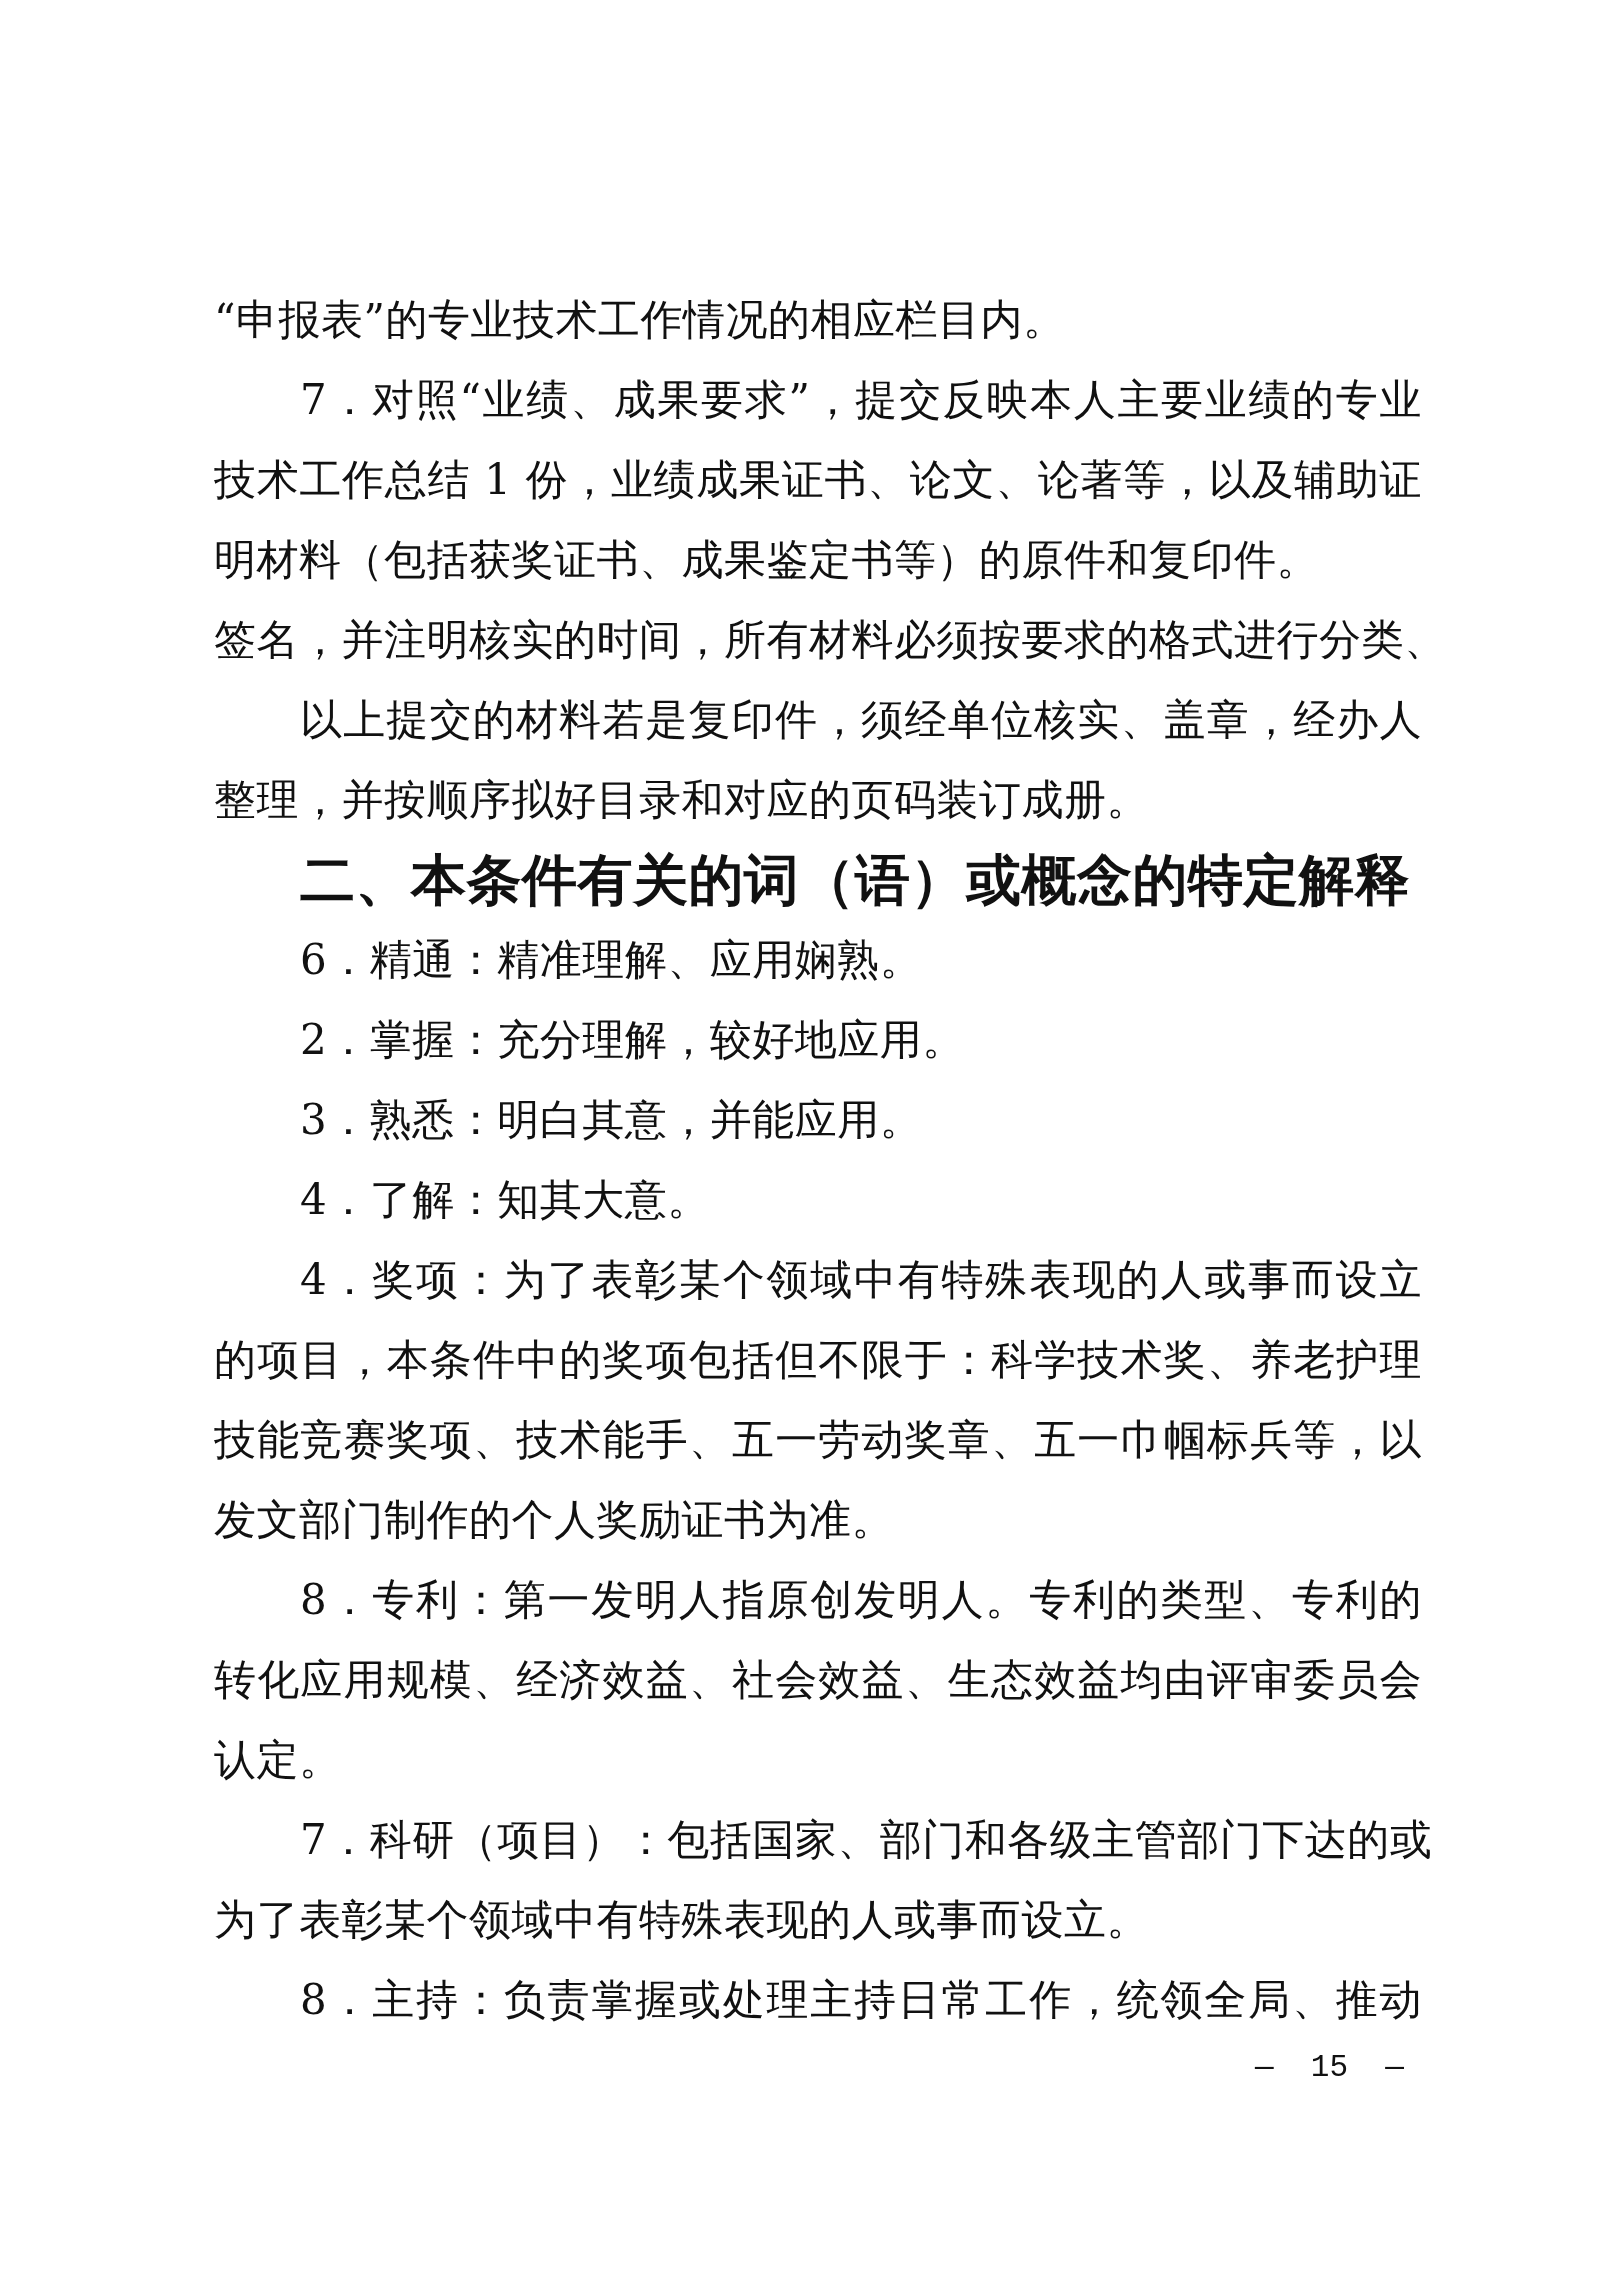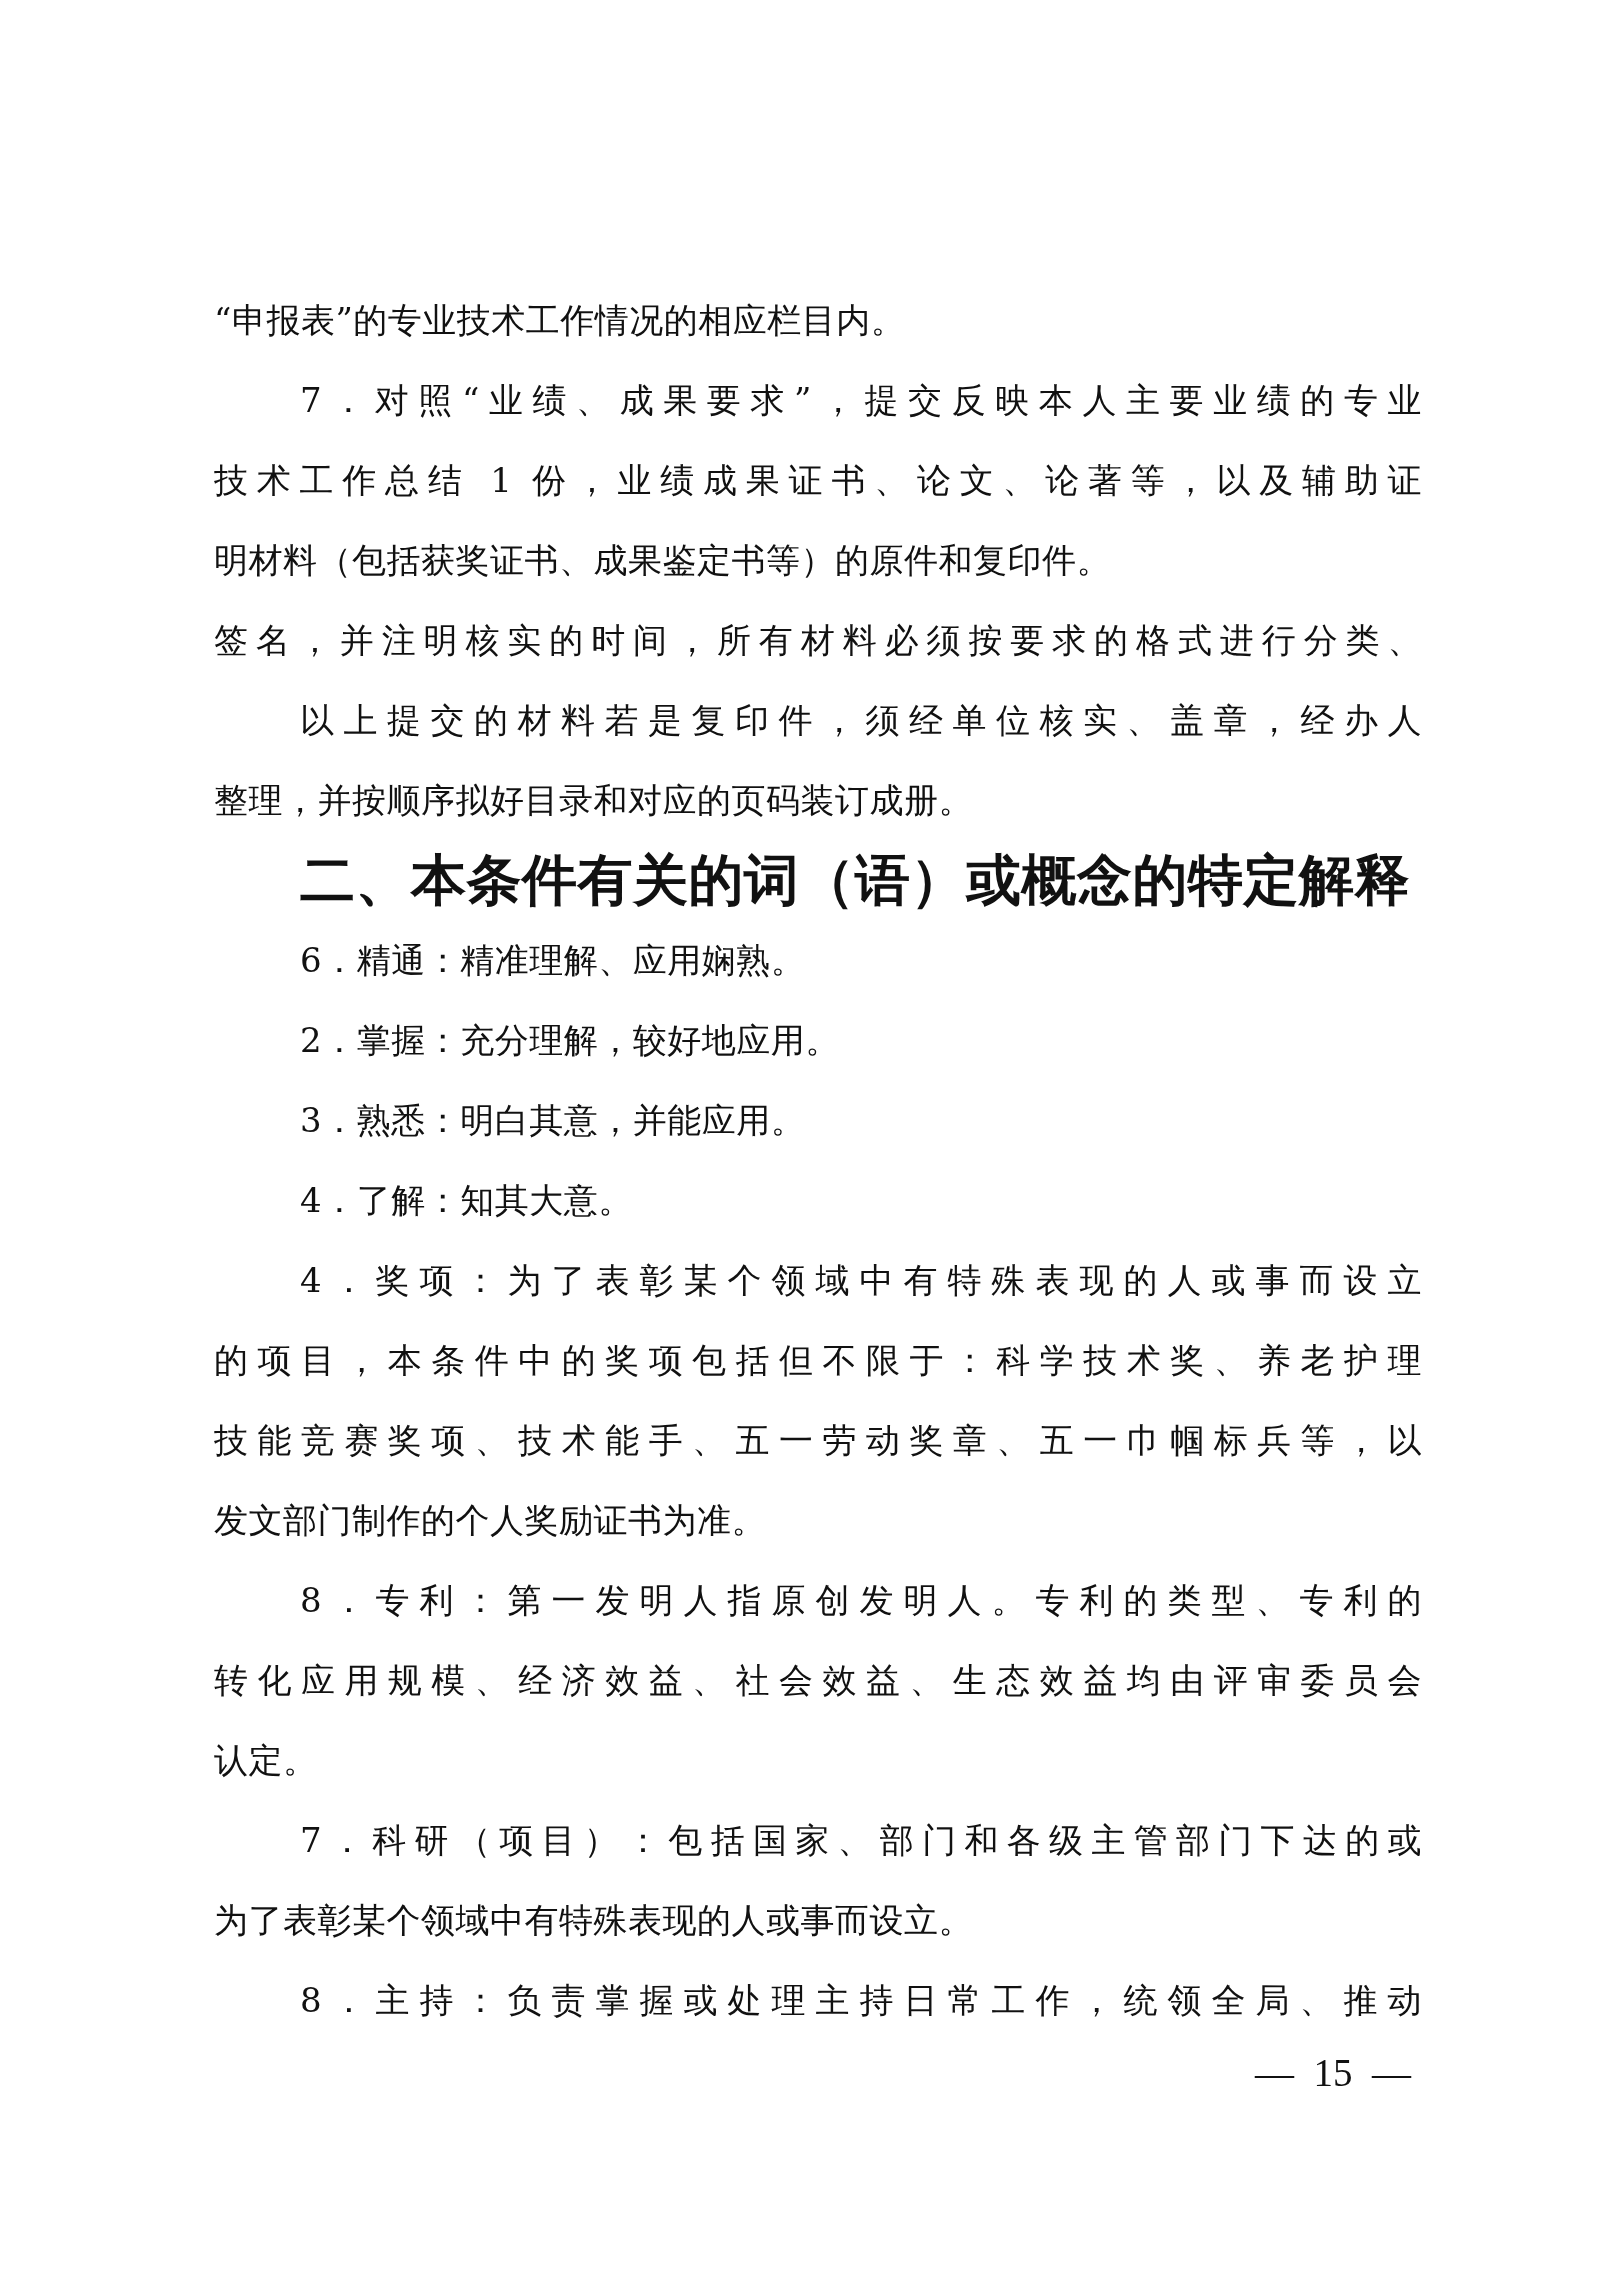--- a/index.html
+++ b/index.html
@@ -17,43 +17,43 @@
     }
     .page {
       position: absolute;
       left: 214px;
       top: 280px;
       width: 1208px;
     }
     .line {
       height: 80px;
       line-height: 80px;
-      font-size: 34px;
+      font-size: 42px;
       white-space: nowrap;
       letter-spacing: 0.5px;
       overflow: visible;
     }
     .line.justify {
       text-align: justify;
       text-align-last: justify;
     }
     .indent {
       padding-left: 86px;
     }
     .heading {
       font-family: "DejaVu Sans", "Liberation Sans", sans-serif;
       font-weight: bold;
       font-size: 55px;
     }
     .page-number {
       position: absolute;
       left: 1255px;
       top: 2050px;
-      font-family: Liberation Serif, serif;
-      font-size: 39px;
+      font-family: Liberation Mono, monospace;
+      font-size: 31px;
       color: #111111;
       white-space: pre;
     }
   </style>
 </head>
 <body>
 
 <div class="page">
   <div class="line justify" style="text-align:left;text-align-last:left;">“申报表”的专业技术工作情况的相应栏目内。</div>
   <div class="line justify indent">7．对照“业绩、成果要求”，提交反映本人主要业绩的专业</div>

